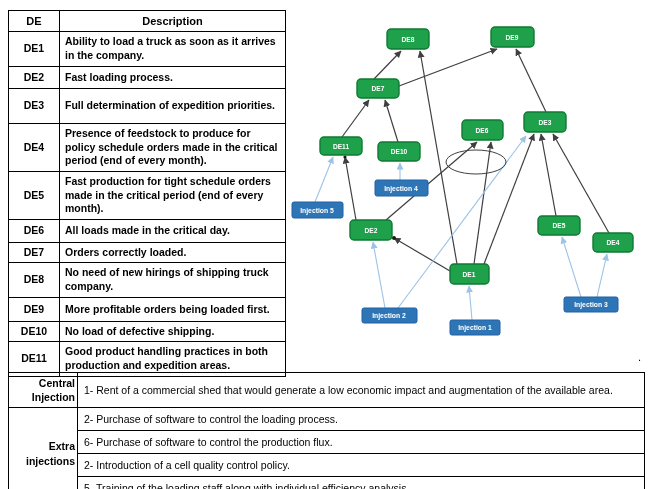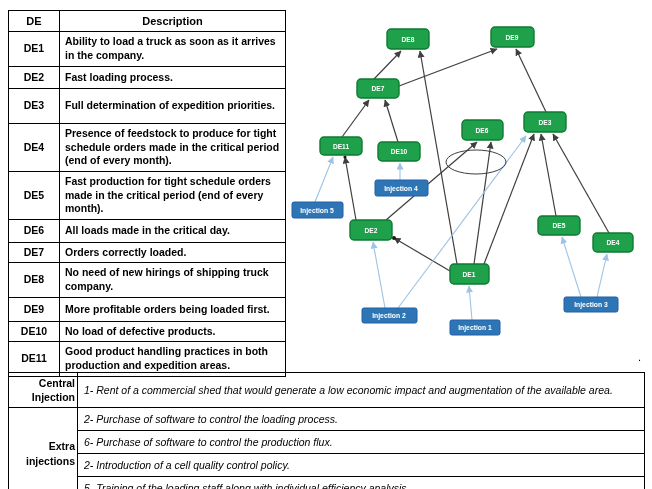--- a/index.html
+++ b/index.html
@@ -16,21 +16,21 @@
   .de-table{position:absolute;left:8px;top:10px;width:278px;
     font-size:10.5px;font-weight:bold;line-height:1.3;}
   .de-table th{font-size:11px;text-align:center;padding:2px;}
   .de-code{width:46px;text-align:center;}
   .de-desc{padding:1px 5px;}
 
   
   .inj-table{position:absolute;left:8px;top:372px;width:637px;
     font-size:10.5px;line-height:1.35;}
   .inj-label{width:64px;text-align:right;font-weight:bold;padding:2px 2px;}
-  .inj-item{padding:1px 6px;font-style:italic;}
+  .inj-item{padding:1px 6px;}
 
   
   .diagram{position:absolute;left:285px;top:10px;width:367px;height:355px;}
   svg text{font-family:"Liberation Sans",sans-serif;}
   .denode{fill:var(--node_green,#1FA04A);stroke:var(--node_green_border,#0E7A33);stroke-width:1.4;}
   .injnode{fill:var(--injection_blue,#2E75B6);stroke:var(--injection_blue_border,#2160A5);stroke-width:1;}
   .detext{fill:#fff;font-size:6.6px;font-weight:bold;text-anchor:middle;}
   .injtext{fill:#fff;font-size:6.8px;font-weight:bold;text-anchor:middle;}
   .edge-black{stroke:var(--edge_black,#3F3F3F);stroke-width:1.2;fill:none;}
   .edge-blue{stroke:var(--edge_blue,#9DC3E6);stroke-width:1.1;fill:none;}
@@ -59,21 +59,21 @@
     <tr>
       <td class="de-code" style="height:19px">DE2</td>
       <td class="de-desc">Fast loading process.</td>
     </tr>
     <tr>
       <td class="de-code" style="height:32px">DE3</td>
       <td class="de-desc">Full determination of expedition priorities.</td>
     </tr>
     <tr>
       <td class="de-code" style="height:45px">DE4</td>
-      <td class="de-desc">Presence of feedstock to produce for tight schedule orders made in the critical period (end of every month).</td>
+      <td class="de-desc">Presence of feedstock to produce for policy schedule orders made in the critical period (end of every month).</td>
     </tr>
     <tr>
       <td class="de-code" style="height:45px">DE5</td>
       <td class="de-desc">Fast production for tight schedule orders made in the critical period (end of every month).</td>
     </tr>
     <tr>
       <td class="de-code" style="height:20px">DE6</td>
       <td class="de-desc">All loads made in the critical day.</td>
     </tr>
     <tr>
@@ -83,21 +83,21 @@
     <tr>
       <td class="de-code" style="height:32px">DE8</td>
       <td class="de-desc">No need of new hirings of shipping truck company.</td>
     </tr>
     <tr>
       <td class="de-code" style="height:21px">DE9</td>
       <td class="de-desc">More profitable orders being loaded first.</td>
     </tr>
     <tr>
       <td class="de-code" style="height:17px">DE10</td>
-      <td class="de-desc">No load of defective products.</td>
+      <td class="de-desc">No load of defective shipping.</td>
     </tr>
     <tr>
       <td class="de-code" style="height:32px">DE11</td>
       <td class="de-desc">Good product handling practices in both production and expedition areas.</td>
     </tr>
   </tbody>
     </table>
 
   <div class="diagram">
     <svg width="367" height="355" viewBox="285 10 367 355">

